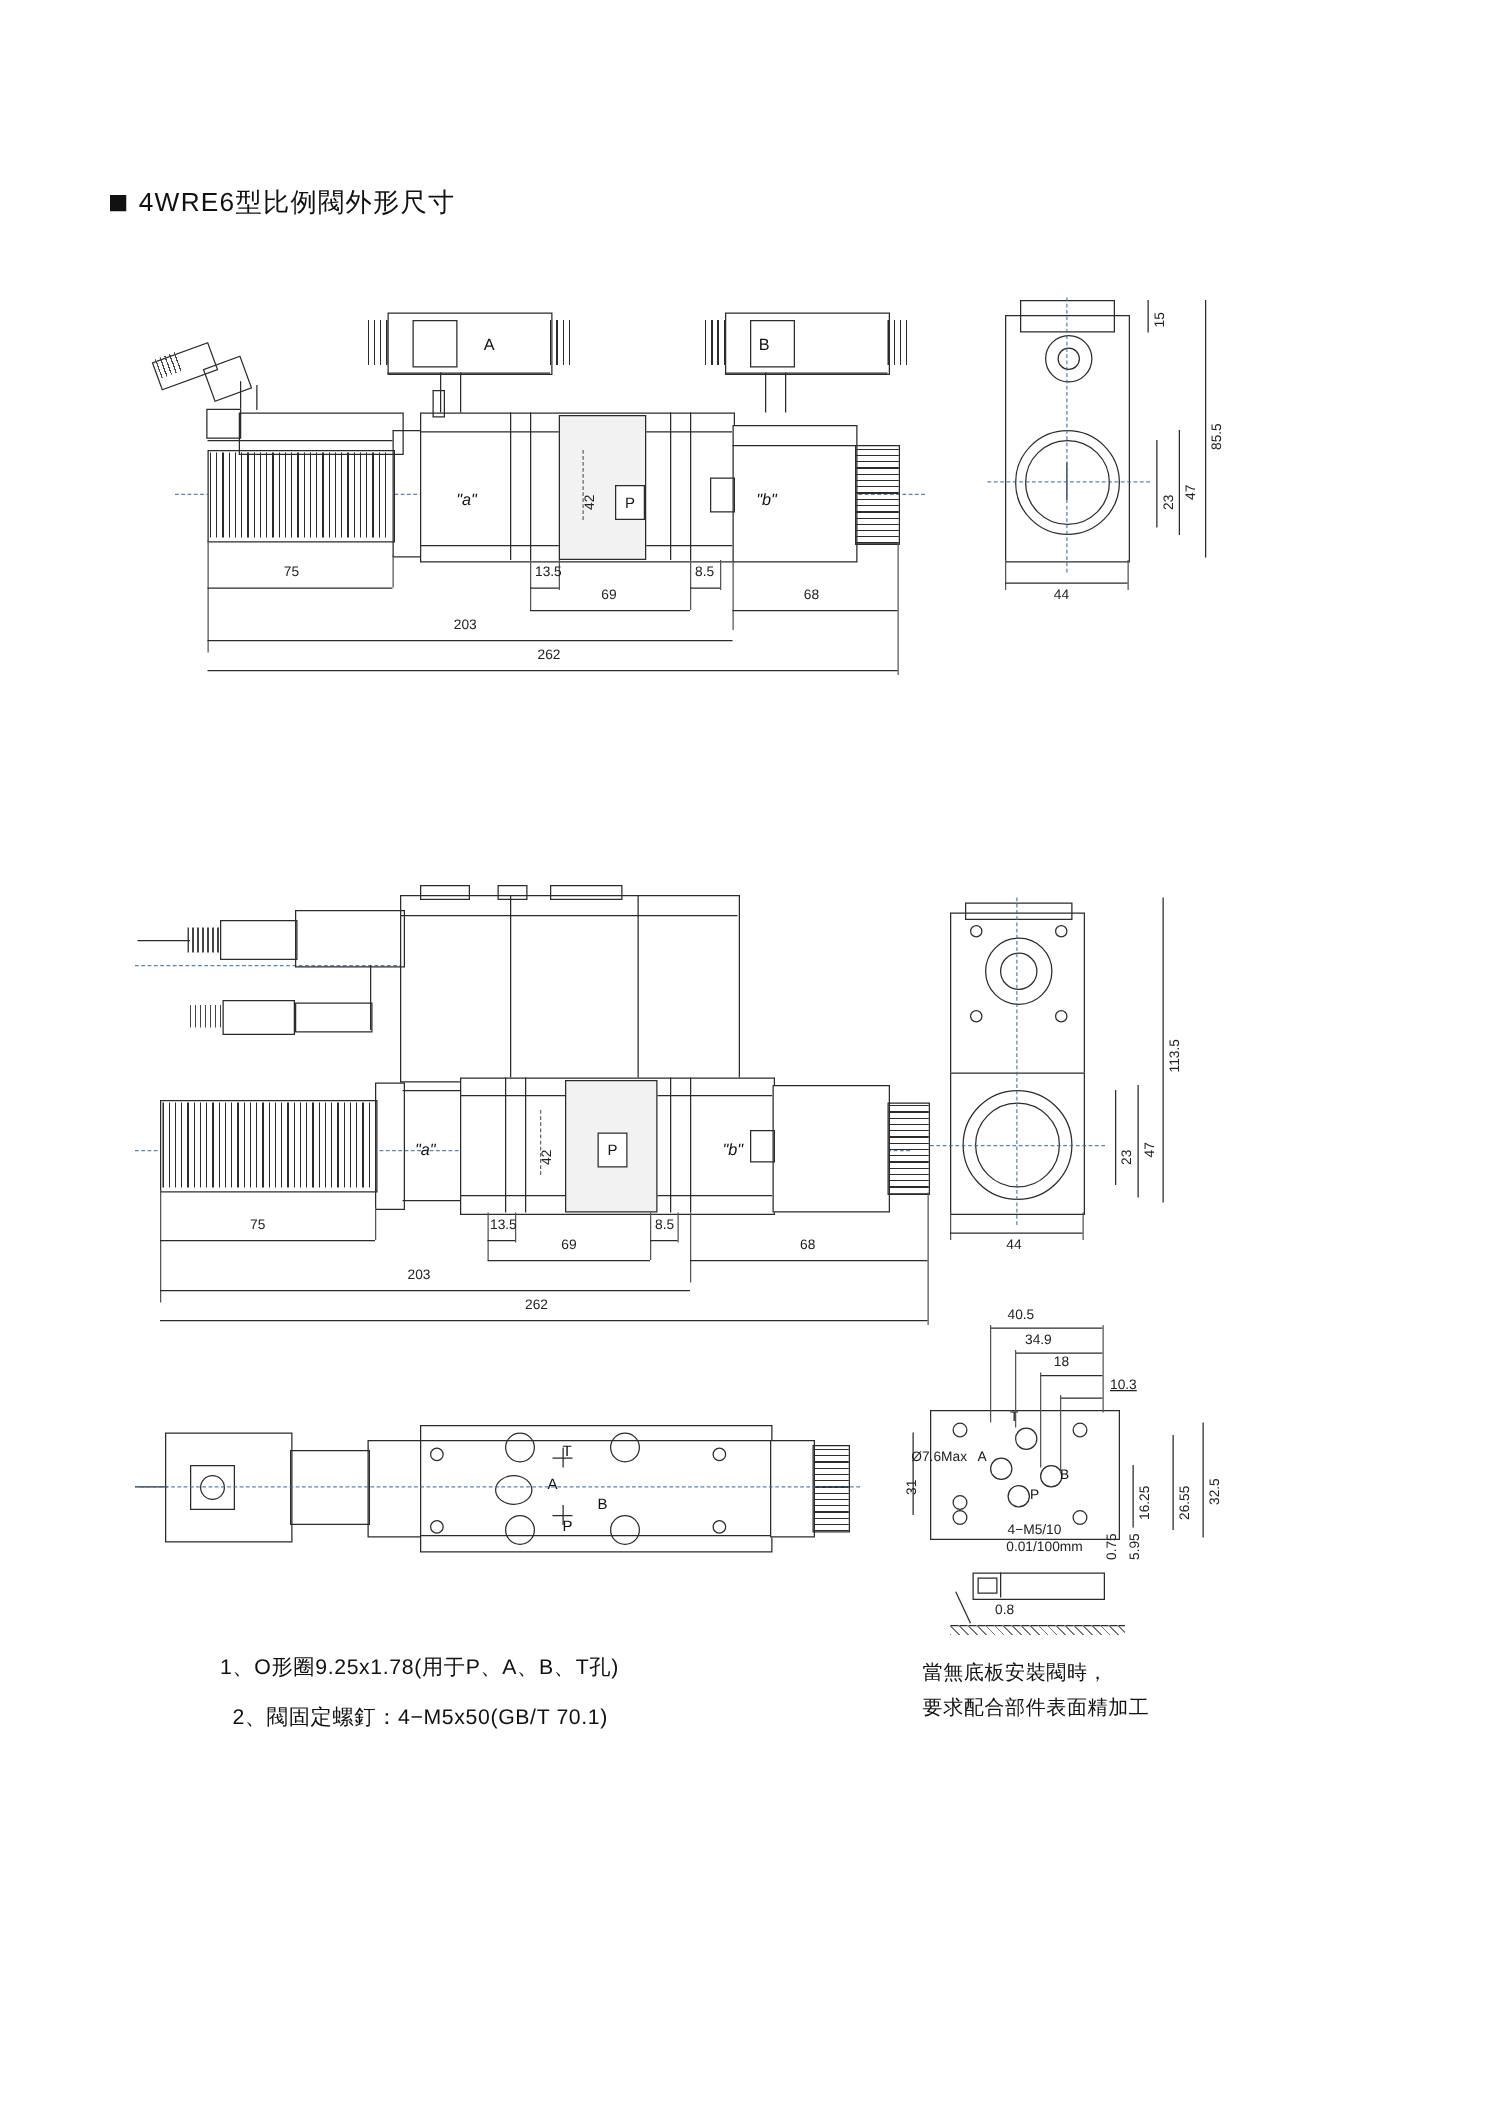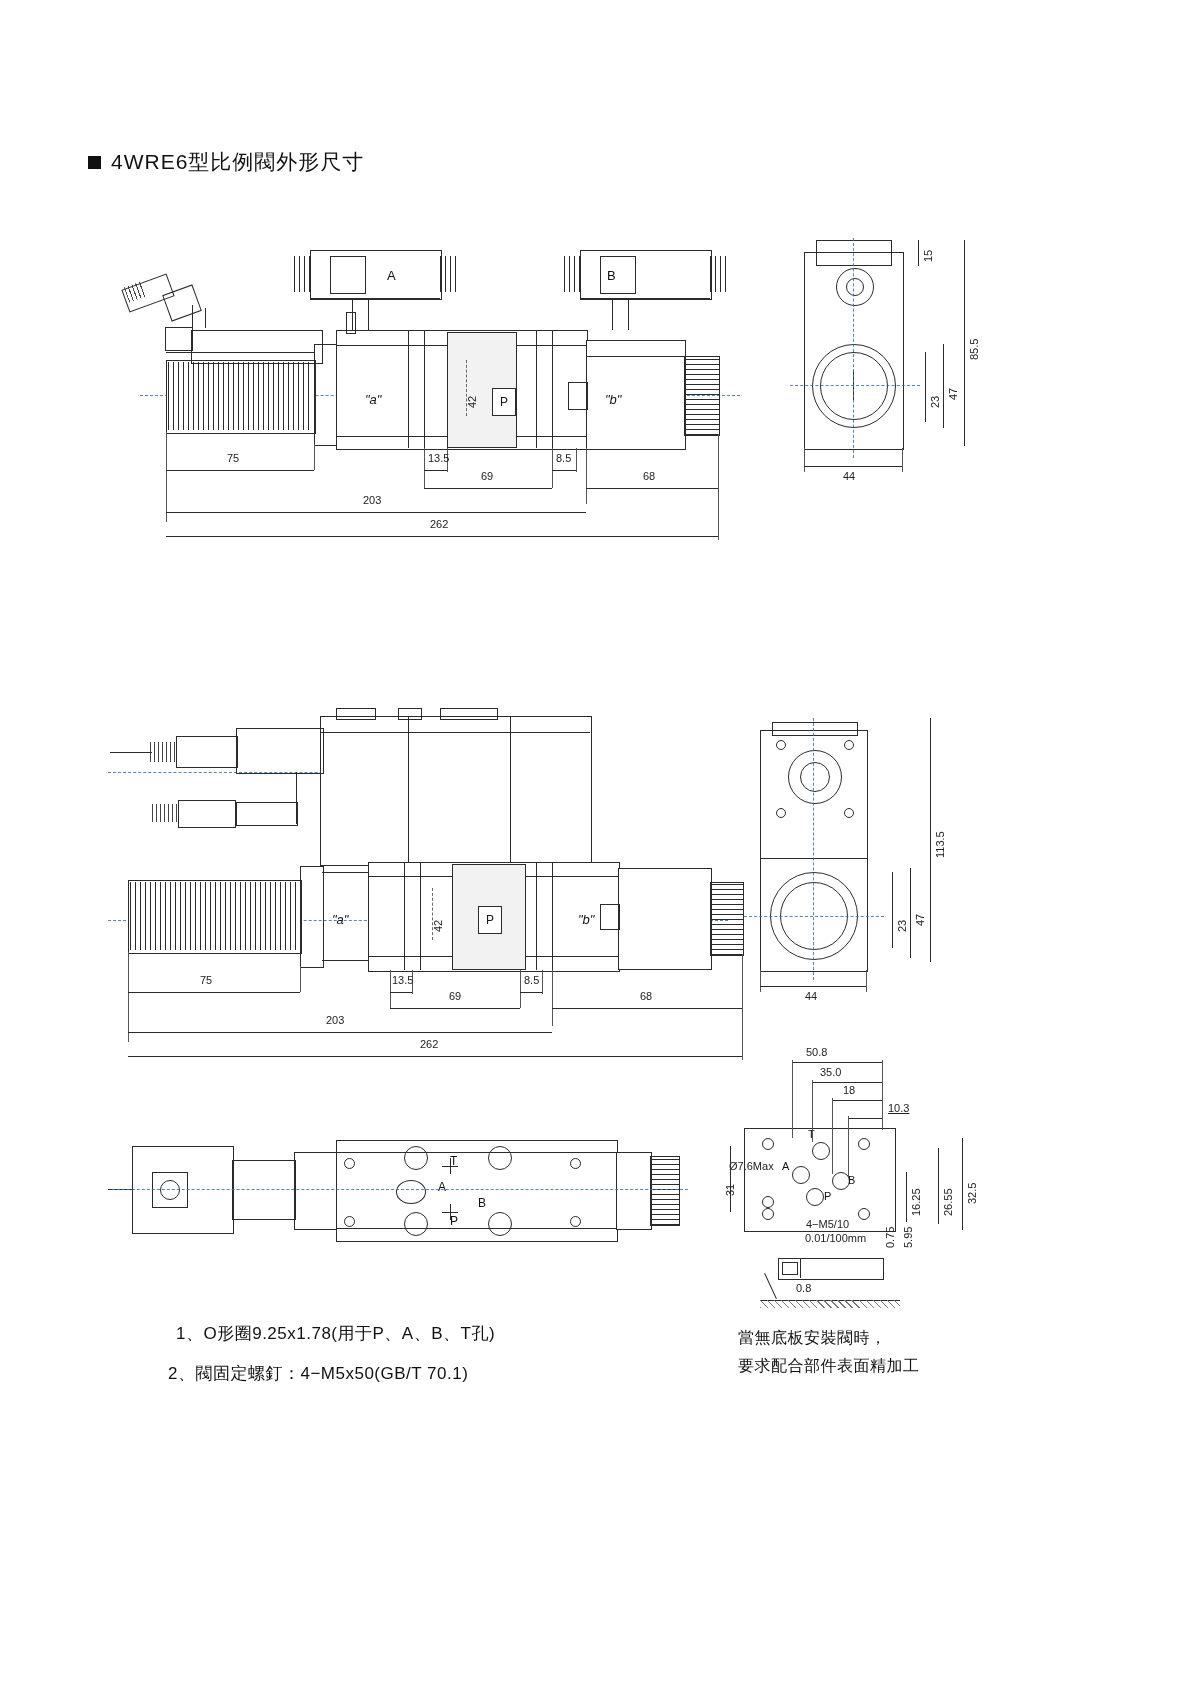--- a/index.html
+++ b/index.html
@@ -388,23 +388,23 @@
 
     <div class="lbl" style="left:808px;top:1128px;font-size:11px;">T</div>
     <div class="lbl" style="left:782px;top:1160px;font-size:11px;">A</div>
     <div class="lbl" style="left:848px;top:1174px;font-size:11px;">B</div>
     <div class="lbl" style="left:824px;top:1190px;font-size:11px;">P</div>
 
     <div class="dim" style="left:729px;top:1160px;">Ø7.6Max</div>
     <div class="dim" style="left:806px;top:1218px;">4−M5/10</div>
 
     <div class="dl h" style="left:792px;top:1062px;width:90px;"></div>
-    <div class="dim" style="left:806px;top:1046px;">50.8</div>
+    <div class="dim" style="left:806px;top:1046px;">40.5</div>
     <div class="dl h" style="left:812px;top:1082px;width:70px;"></div>
-    <div class="dim" style="left:820px;top:1066px;">35.0</div>
+    <div class="dim" style="left:820px;top:1066px;">34.9</div>
     <div class="dl h" style="left:832px;top:1100px;width:50px;"></div>
     <div class="dim" style="left:843px;top:1084px;">18</div>
     <div class="dl h" style="left:848px;top:1118px;width:34px;"></div>
     <div class="dim" style="left:888px;top:1102px;text-decoration:underline;">10.3</div>
     <div class="dl v thin" style="left:792px;top:1060px;height:78px;"></div>
     <div class="dl v thin" style="left:812px;top:1080px;height:62px;"></div>
     <div class="dl v thin" style="left:832px;top:1098px;height:76px;"></div>
     <div class="dl v thin" style="left:848px;top:1116px;height:62px;"></div>
     <div class="dl v thin" style="left:882px;top:1060px;height:70px;"></div>
 
@@ -425,18 +425,18 @@
     <div class="box" style="left:782px;top:1262px;width:14px;height:11px;"></div>
     <div class="dl v" style="left:800px;top:1258px;height:20px;"></div>
     <div class="dim" style="left:805px;top:1232px;">0.01/100mm</div>
     <div class="dim" style="left:796px;top:1282px;">0.8</div>
     <div class="dl h" style="left:760px;top:1300px;width:140px;"></div>
     <div class="hatch" style="left:760px;top:1300px;width:140px;height:8px;background:repeating-linear-gradient(45deg,#777 0 1px,transparent 1px 5px);"></div>
     <div class="dl" style="left:770px;top:1272px;width:1px;height:28px;transform:rotate(-25deg);"></div>
   </div>
 
   <div class="note" style="left:176px;top:1322px;">1、O形圈9.25x1.78(用于P、A、B、T孔)</div>
-  <div class="note" style="left:168px;top:1362px;">2、閥固定螺釘：4−M5x50(GB/T 70.1)</div>
+  <div class="note" style="left:186px;top:1362px;">2、閥固定螺釘：4−M5x50(GB/T 70.1)</div>
 
   <div class="note-cn" style="left:738px;top:1328px;">當無底板安裝閥時，</div>
   <div class="note-cn" style="left:738px;top:1356px;">要求配合部件表面精加工</div>
 
 </div>
 
 </body></html>

